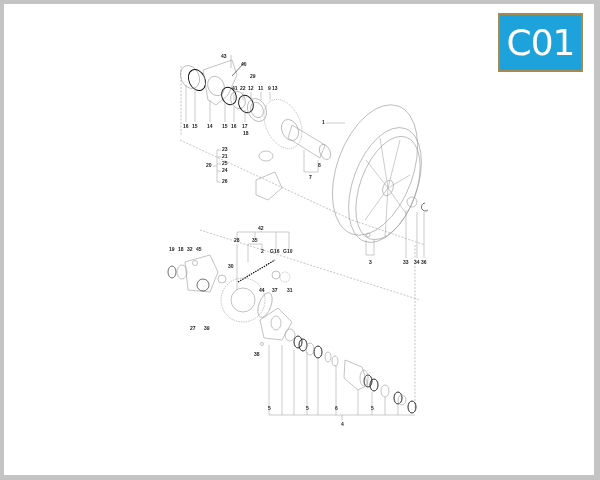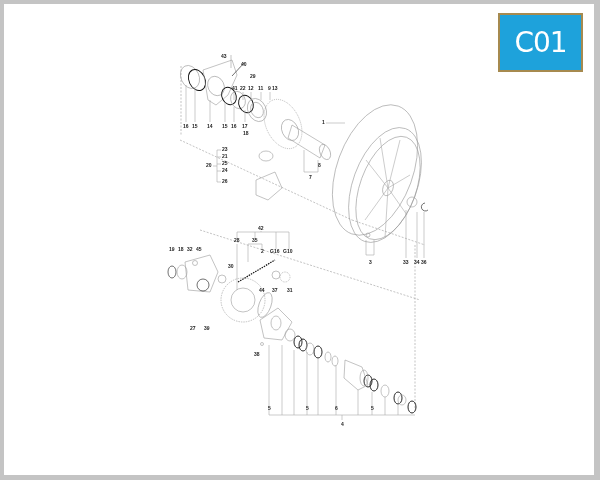--- a/index.html
+++ b/index.html
@@ -1,19 +1,19 @@
 <!DOCTYPE html>
 <html><head>
 <meta charset="utf-8">
 <style>
   html, body { margin:0; padding:0; }
   body { width:600px; height:480px; background:#c4c4c4; font-family:"Liberation Sans", sans-serif; overflow:hidden; }
   .frame { position:absolute; left:4px; top:4px; width:590px; height:471px; background:#fff; }
   .badge { position:absolute; left:498px; top:13px; width:85px; height:59px; background:#1ea2db; border:2px solid #a68a4f; box-sizing:border-box; display:flex; align-items:center; justify-content:center; }
-  .badge span { color:#fff; font-size:28px; font-family:"DejaVu Sans", sans-serif; letter-spacing:-1px; }
+  .badge span { color:#fff; font-size:36px; font-family:"DejaVu Sans", sans-serif; letter-spacing:-1px; }
   svg.diagram { position:absolute; left:0; top:0; }
   .lbl { font-family:"Liberation Sans", sans-serif; font-size:5px; font-weight:bold; fill:#222; }
 </style>
 </head>
 <body>
 
 <div class="frame"></div>
 
 <svg class="diagram" width="600" height="480" viewBox="0 0 600 480">
   <g fill="none" stroke="#9a9a9a" stroke-width="0.6">

